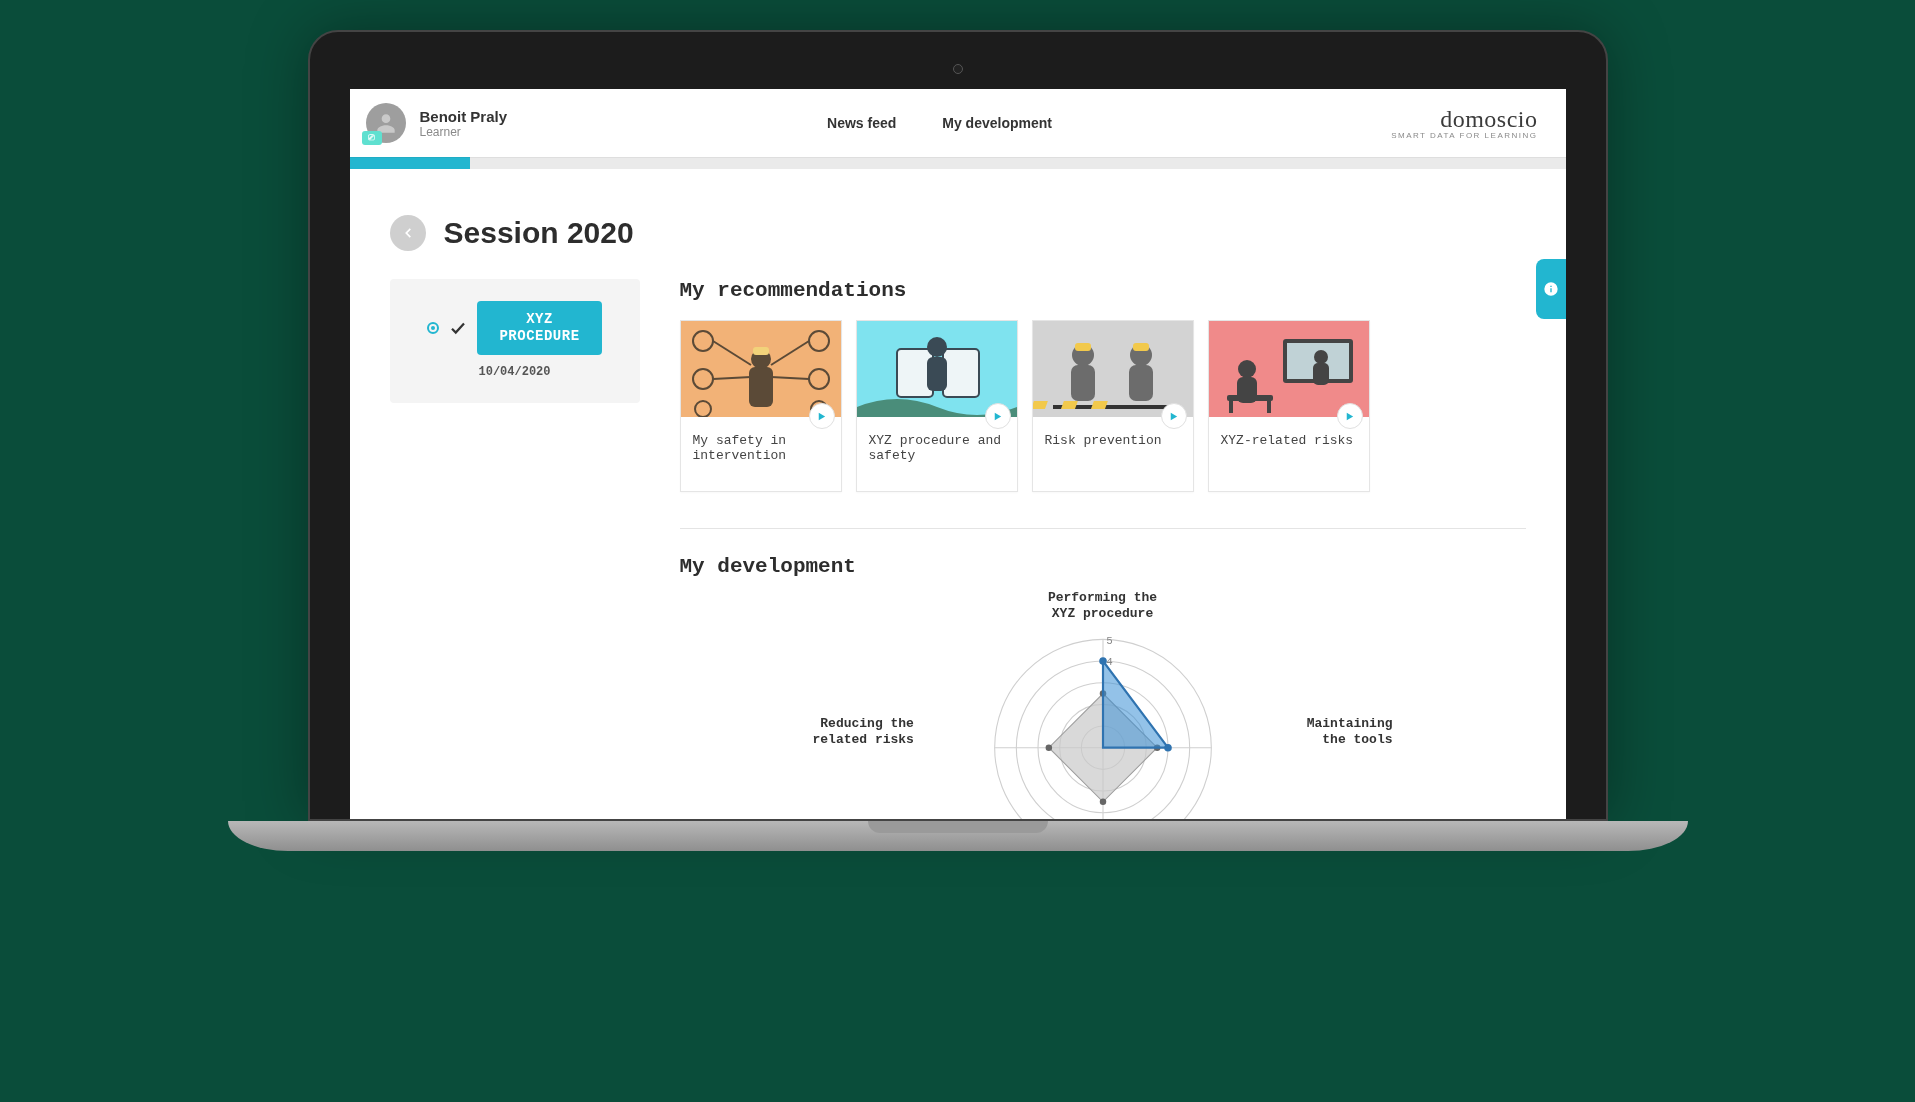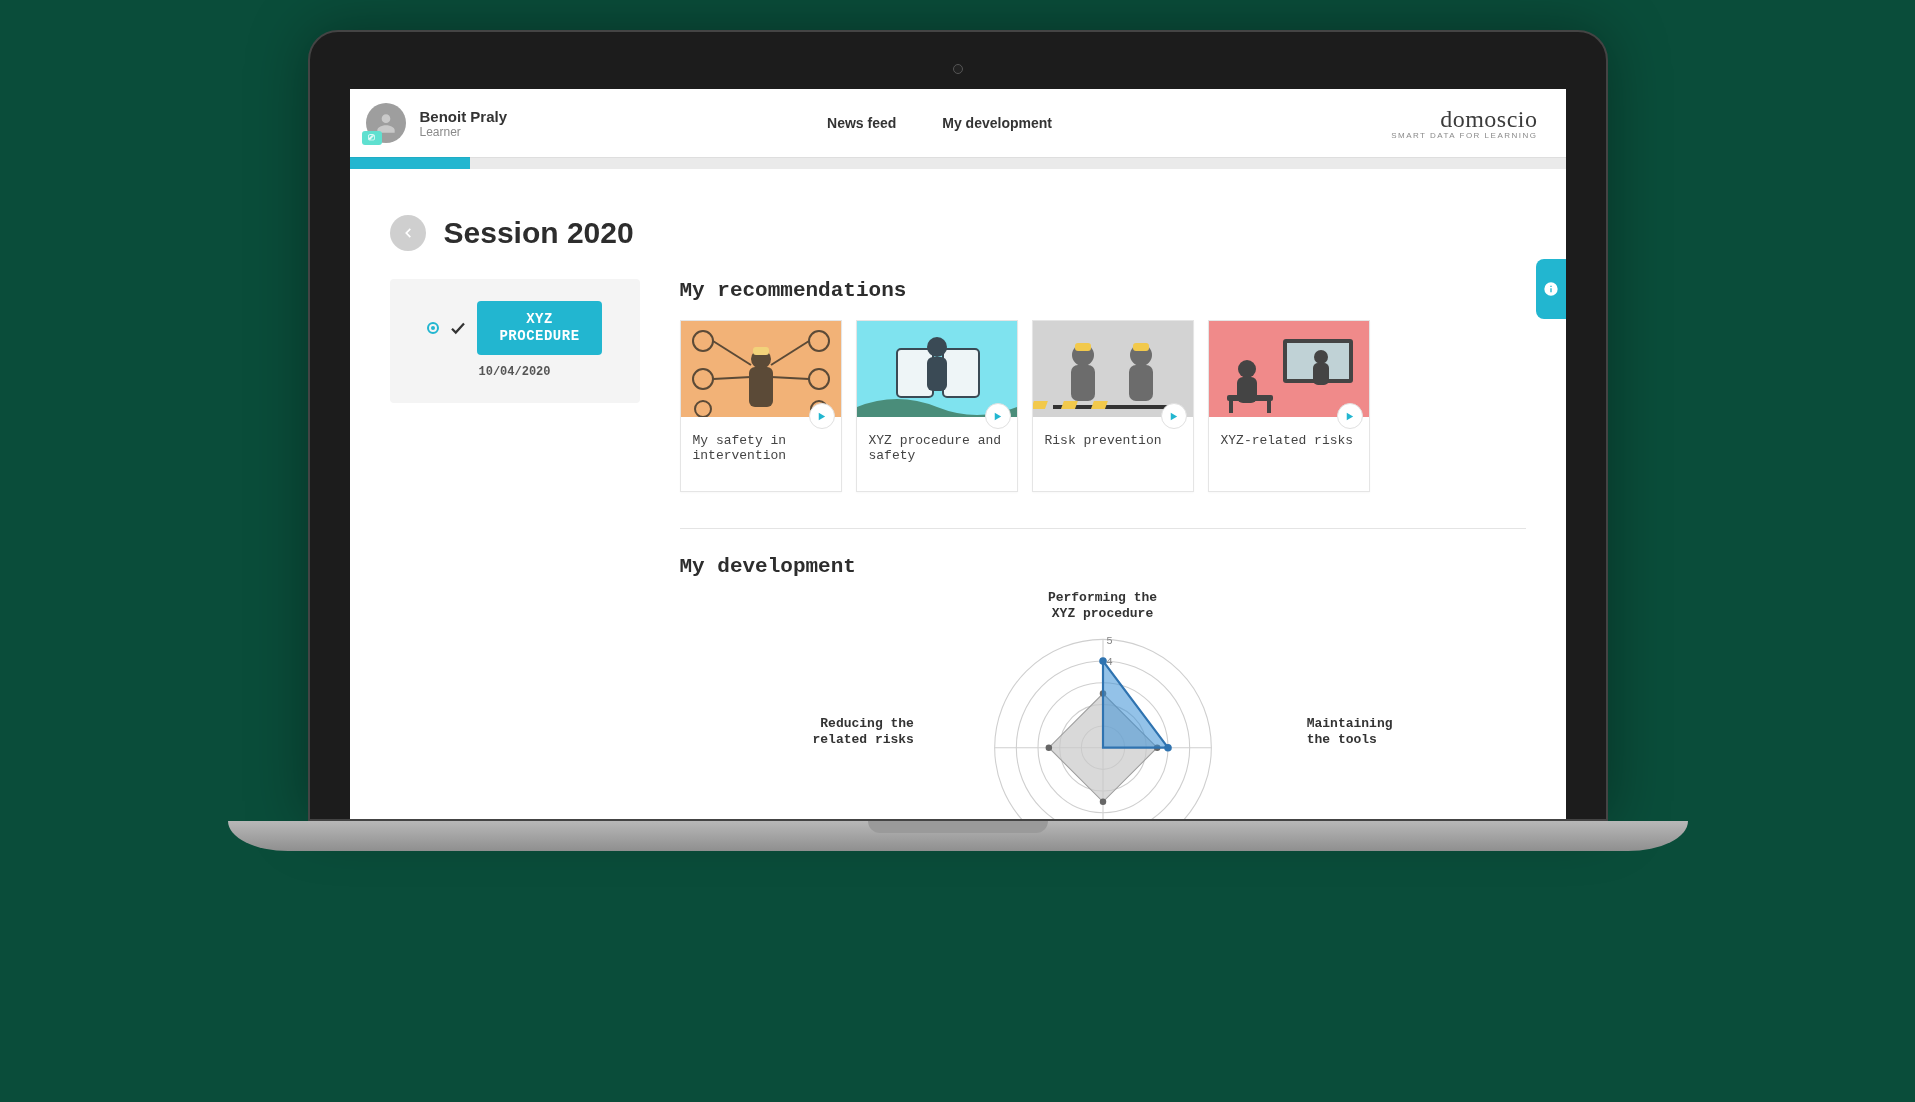--- a/index.html
+++ b/index.html
@@ -325,21 +325,21 @@
                 </div>
 
               </div>
 
               <hr class="sep">
 
               <h2 class="sect">My development</h2>
 
               <div class="radar-wrap">
                 <div class="radar-label" style="top:-6px;left:50%;transform:translateX(-50%);"><span>Performing the<br>XYZ procedure</span></div>
-                <div class="radar-label" style="top:120px;right:-10px;text-align:left"><span>Maintaining<br>the tools</span></div>
+                <div class="radar-label" style="top:120px;right:-10px;text-align:right"><span>Maintaining<br>the tools</span></div>
                 <div class="radar-label" style="top:120px;left:-10px;text-align:right"><span>Reducing the<br>related risks</span></div>
 
                 <svg viewBox="0 0 300 240" width="560" height="260">
                   <g transform="translate(150,140)">
                     <g fill="none" stroke="#cfcfcf">
                       <circle r="20"></circle>
                         <circle r="40"></circle>
                         <circle r="60"></circle>
                         <circle r="80"></circle>
                         <circle r="100"></circle>

